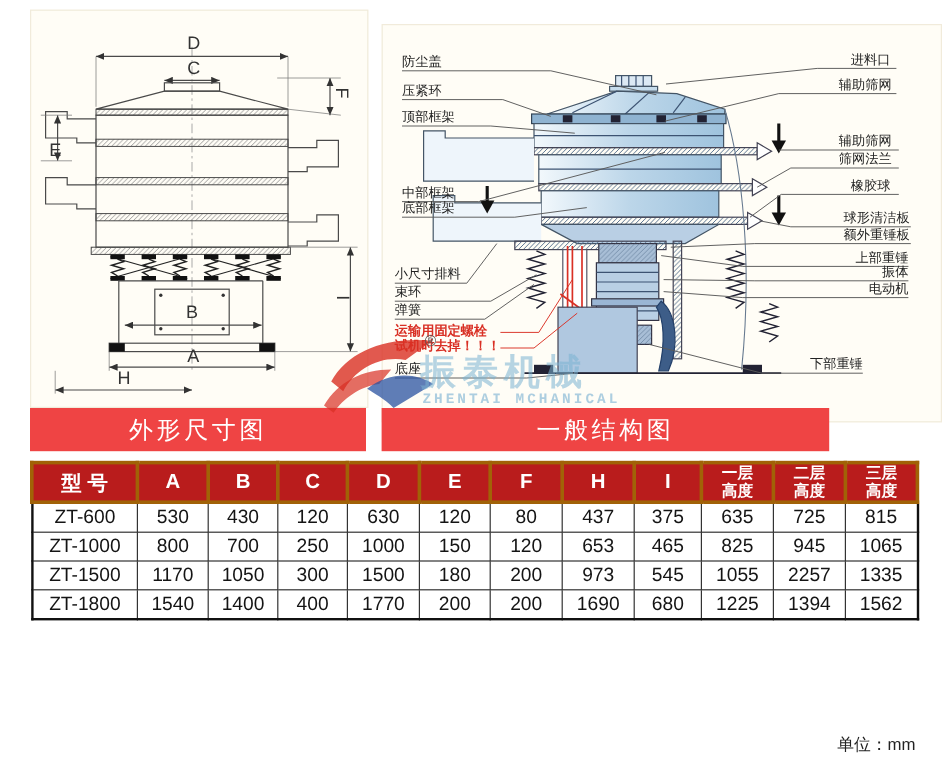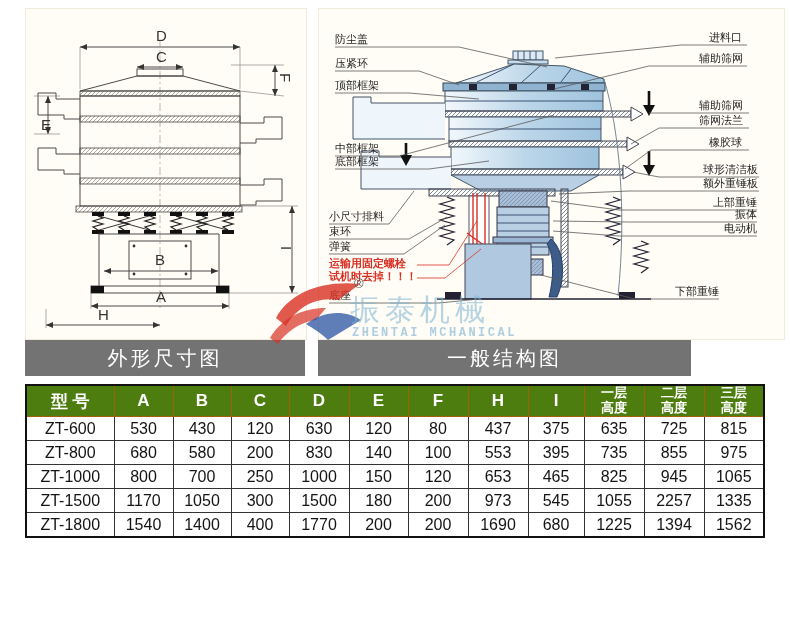--- a/index.html
+++ b/index.html
@@ -1,36 +1,36 @@
 <!DOCTYPE html>
 <html><head>
 <meta charset="utf-8">
 <style>
   html,body{margin:0;padding:0;background:#fff;}
   .page{position:relative;width:790px;height:633px;background:#ffffff;overflow:hidden;
         font-family:"Liberation Sans",sans-serif;}
   .panel{position:absolute;background:#fffdf6;border:1px solid #f1ebdb;}
   .panel svg{display:block;}
-  .titlebar{position:absolute;height:36px;background:#737373;color:#ffffff;
+  .titlebar{position:absolute;height:36px;background:#ef4444;color:#ffffff;
             display:flex;align-items:center;justify-content:center;
             font-size:20px;letter-spacing:3px;}
   
   .watermark{position:absolute;left:268px;top:274px;width:265px;height:78px;
              z-index:20;pointer-events:none;}
-  .wm-cn{position:absolute;left:82px;top:16px;font-size:30px;font-weight:normal;
+  .wm-cn{position:absolute;left:82px;top:16px;font-size:30px;font-weight:bold;
          letter-spacing:5px;color:rgba(122,178,210,0.55);}
   .wm-en{position:absolute;left:84px;top:52px;font-size:12px;font-weight:bold;
          letter-spacing:2.5px;color:rgba(122,178,210,0.62);font-family:Liberation Mono, monospace;}
   .wm-reg{position:absolute;left:86px;top:2px;font-size:13px;color:#5a5a5a;}
   
   .spec-table{position:absolute;left:25px;top:384px;width:738px;
               border-collapse:collapse;table-layout:fixed;
               border:2px solid #111;}
-  .spec-table th{background:#4d7c0f;color:#ffffff;font-weight:bold;font-size:17px;
-                 border:1px solid #a16207;height:30px;padding:0;text-align:center;
+  .spec-table th{background:#b91c1c;color:#ffffff;font-weight:bold;font-size:17px;
+                 border:3px solid #a16207;height:30px;padding:0;text-align:center;
                  white-space:pre-line;}
   .spec-table th.two-line{font-size:13px;line-height:1.15;}
   .spec-table td{background:#ffffff;color:#141414;font-size:16px;border:1px solid #333;
                  height:23px;padding:0;text-align:center;}
   .unit-note{position:absolute;left:560px;top:612px;width:203px;text-align:right;
              font-size:14px;color:#222;}
   
   text{font-family:"Liberation Sans",sans-serif;}
   .dim{font-size:15px;fill:#333;}
   .lbl{font-size:11px;fill:#222;}
@@ -146,21 +146,21 @@
       <line x1="20" y1="300" x2="20" y2="319" stroke="#777" stroke-width="0.6"></line>
       <text class="dim" x="72" y="311">H</text>
 
       <line x1="266" y1="197" x2="266" y2="284" class="ln" marker-start="url(#arrS)" marker-end="url(#arr)"></line>
       <line x1="216" y1="197" x2="272" y2="197" stroke="#777" stroke-width="0.6"></line>
       <line x1="203" y1="284" x2="272" y2="284" stroke="#777" stroke-width="0.6"></line>
       <text class="dim" x="255" y="243" transform="rotate(90 258 240)">I</text>
     </svg>
   </div>
 
-  <div class="panel" style="left:318px;top:8px;width:465px;height:330px;text-align:right;">
+  <div class="panel" style="left:318px;top:20px;width:465px;height:330px;text-align:right;">
     <svg width="465" height="330" viewBox="0 0 465 330">
       <defs>
         <linearGradient id="grad" x1="0" y1="0" x2="1" y2="0">
           <stop offset="0" stop-color="#f2f8fc"></stop>
             <stop offset="0.5" stop-color="#bcd6e9"></stop>
             <stop offset="1" stop-color="#9fc3de"></stop>
         </linearGradient>
         <pattern id="hatch2" width="4" height="4" patternUnits="userSpaceOnUse">
           <path d="M0,4 L4,0" stroke="#55708e" stroke-width="0.8"></path>
         </pattern>
@@ -357,34 +357,20 @@
           <td>630</td>
           <td>120</td>
           <td>80</td>
           <td>437</td>
           <td>375</td>
           <td>635</td>
           <td>725</td>
           <td>815</td>
         </tr>
         <tr>
-          <td>ZT-800</td>
-          <td>680</td>
-          <td>580</td>
-          <td>200</td>
-          <td>830</td>
-          <td>140</td>
-          <td>100</td>
-          <td>553</td>
-          <td>395</td>
-          <td>735</td>
-          <td>855</td>
-          <td>975</td>
-        </tr>
-        <tr>
           <td>ZT-1000</td>
           <td>800</td>
           <td>700</td>
           <td>250</td>
           <td>1000</td>
           <td>150</td>
           <td>120</td>
           <td>653</td>
           <td>465</td>
           <td>825</td>
@@ -415,14 +401,15 @@
           <td>200</td>
           <td>1690</td>
           <td>680</td>
           <td>1225</td>
           <td>1394</td>
           <td>1562</td>
         </tr>
       </tbody>
   </table>
 
+  <div class="unit-note">单位：mm</div>
 
 </div>
 
 </body></html>

